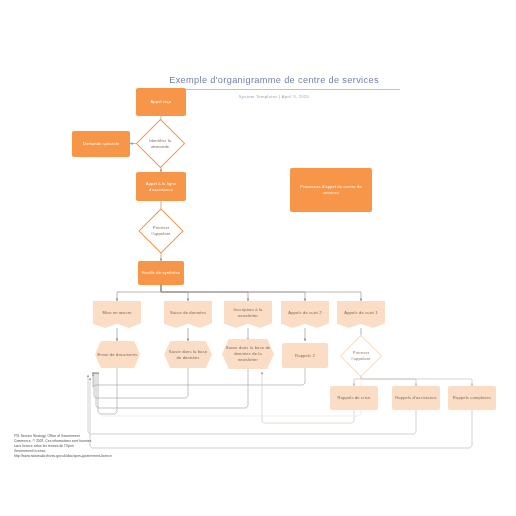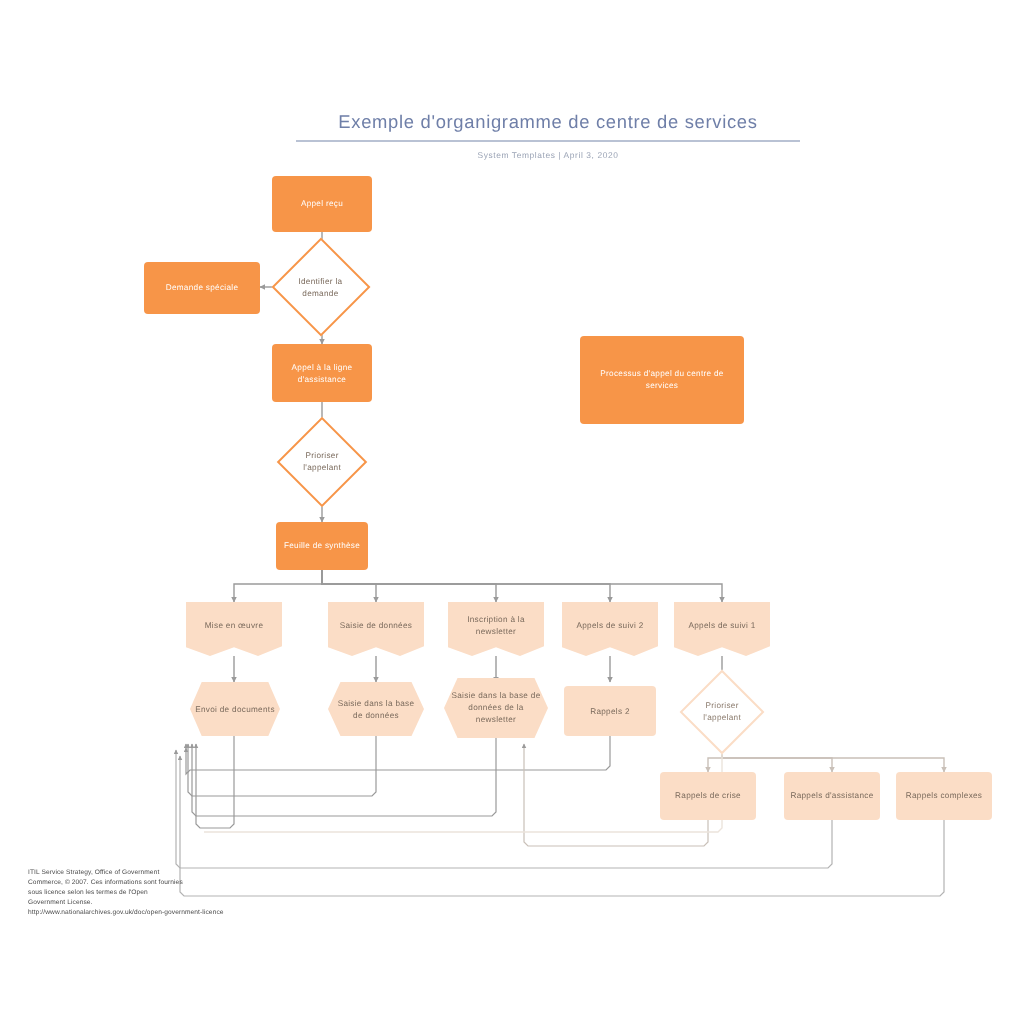--- a/index.html
+++ b/index.html
@@ -24,20 +24,21 @@
     width: 252px;
     text-align: center;
   }
   #title {
     font-size: 9.2px;
     letter-spacing: 0.35px;
     color: #6f7fa8;
     padding-bottom: 4px;
     border-bottom: 1px solid #b9c2d4;
     white-space: nowrap;
+    margin-top: 19px;
   }
   #subtitle {
     font-size: 4.2px;
     letter-spacing: 0.3px;
     color: #9aa3b5;
     margin-top: 4px;
     white-space: nowrap;
   }
 
   

